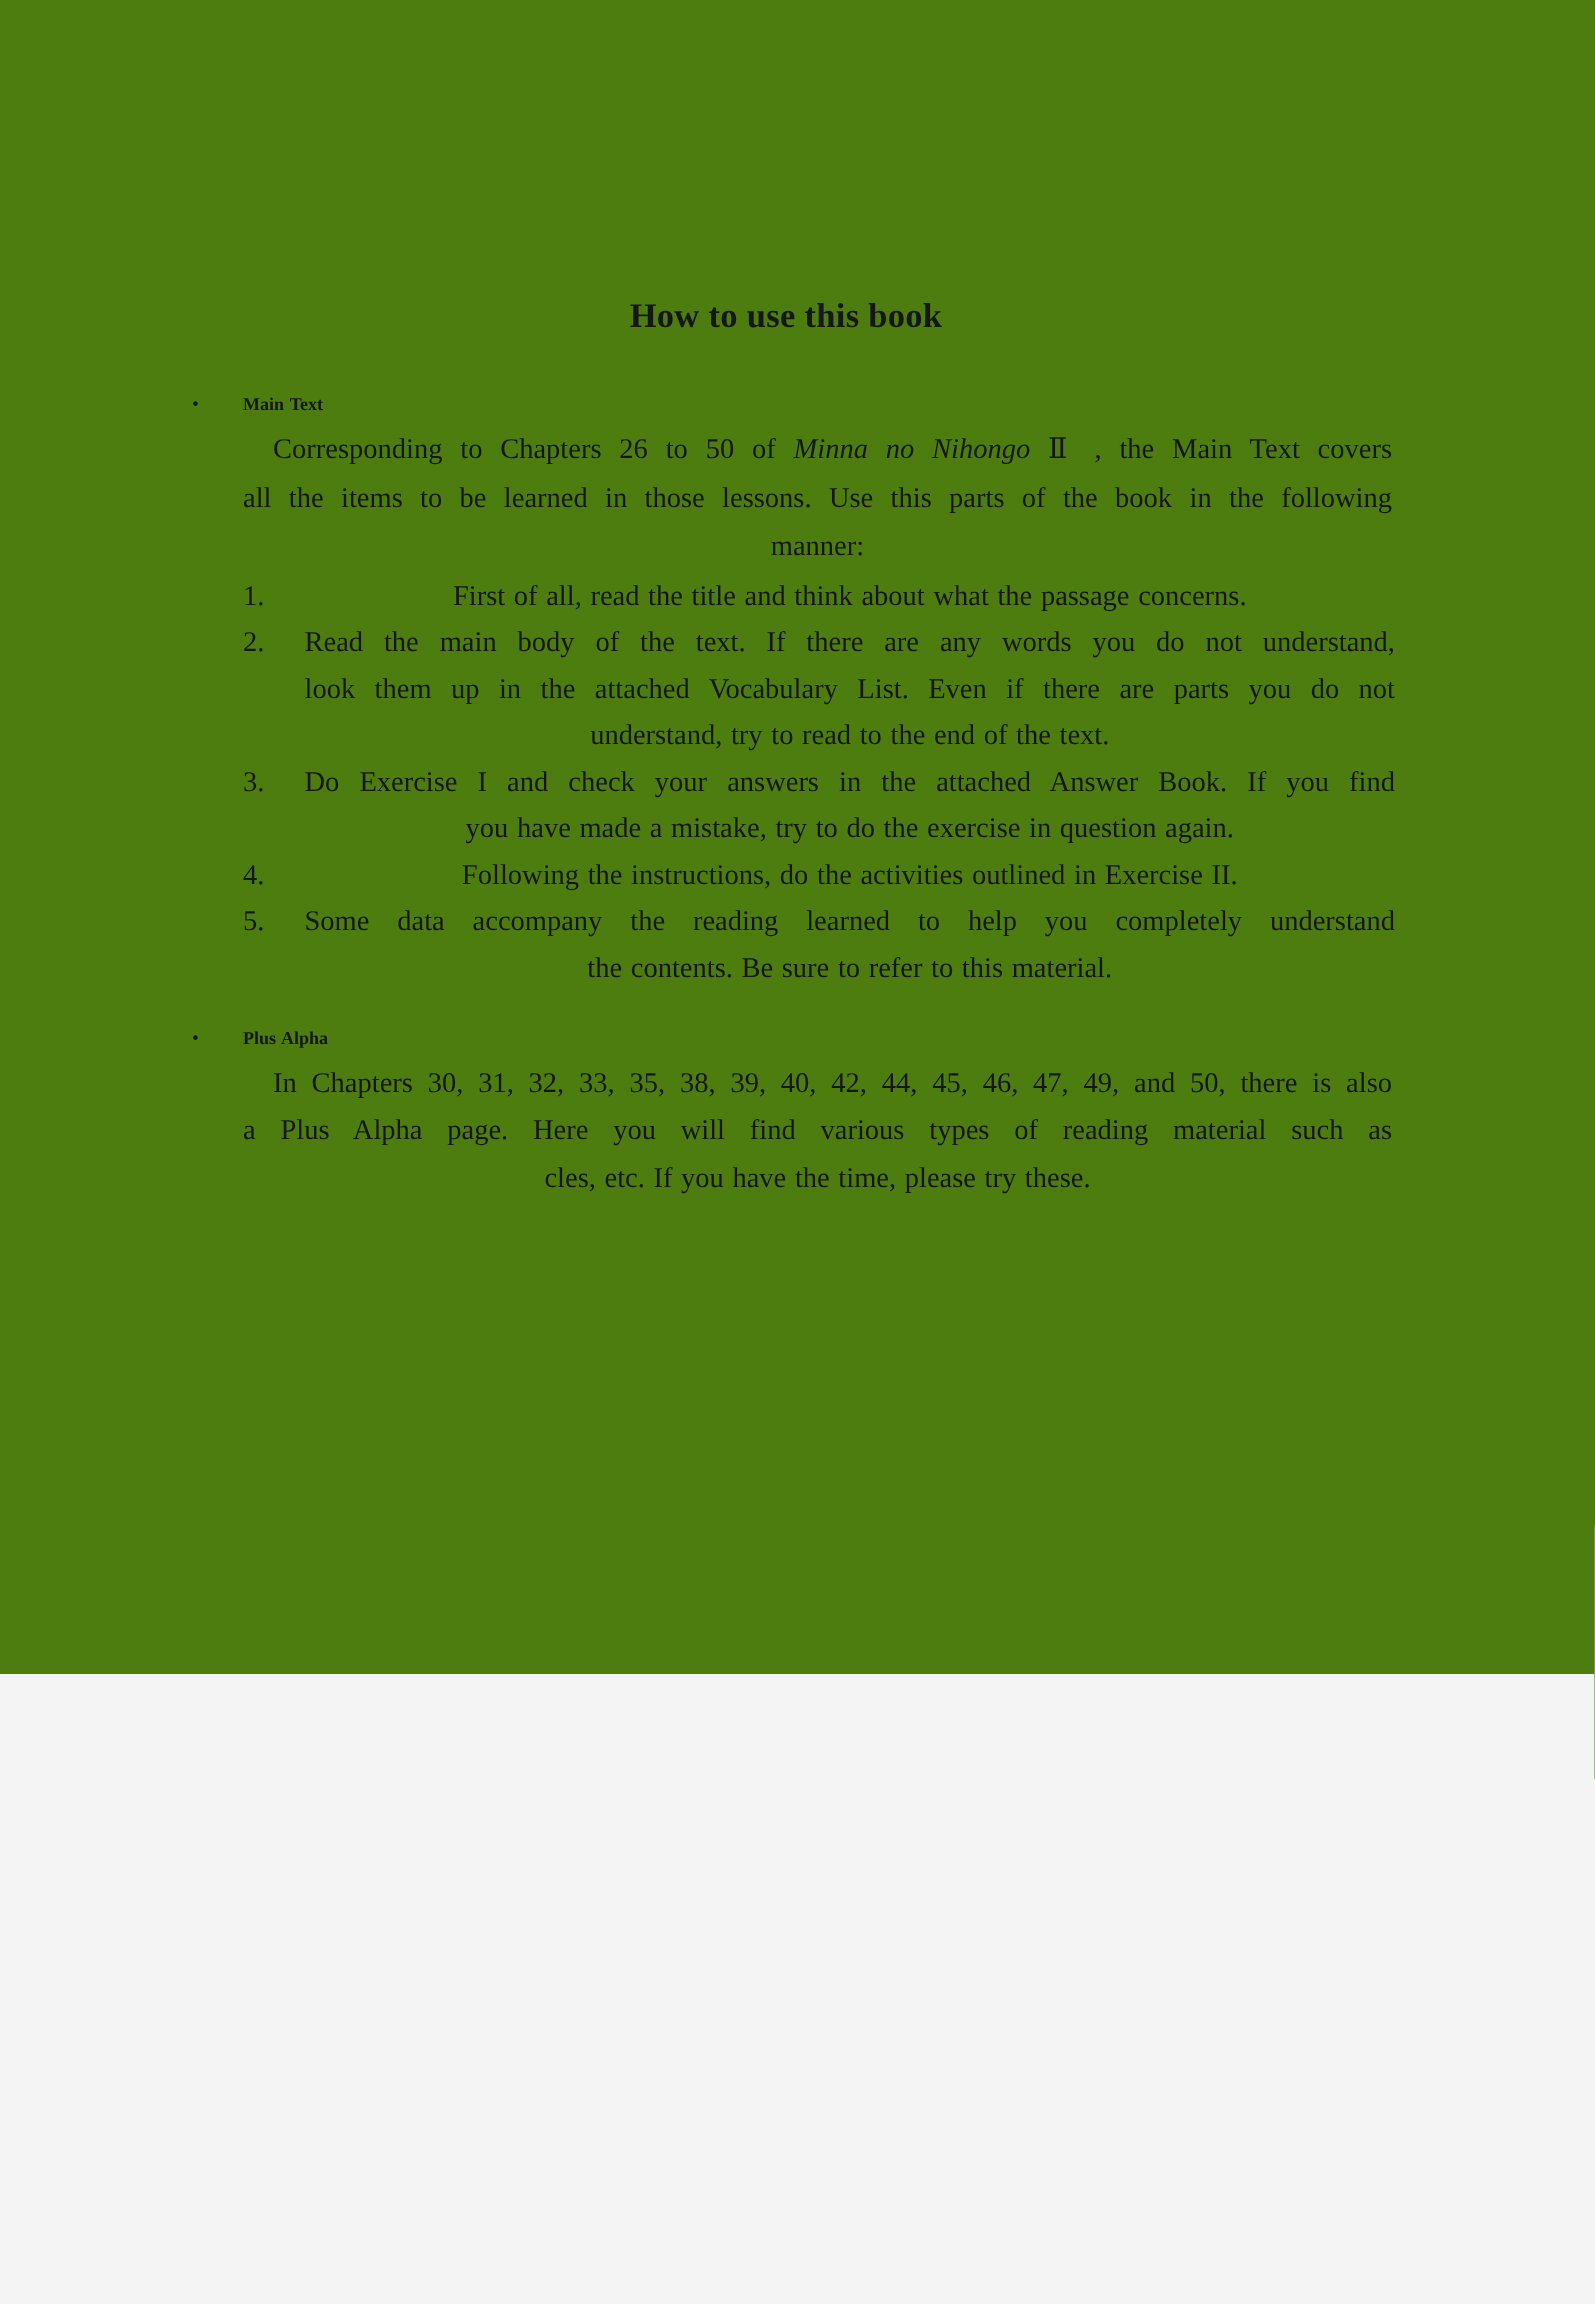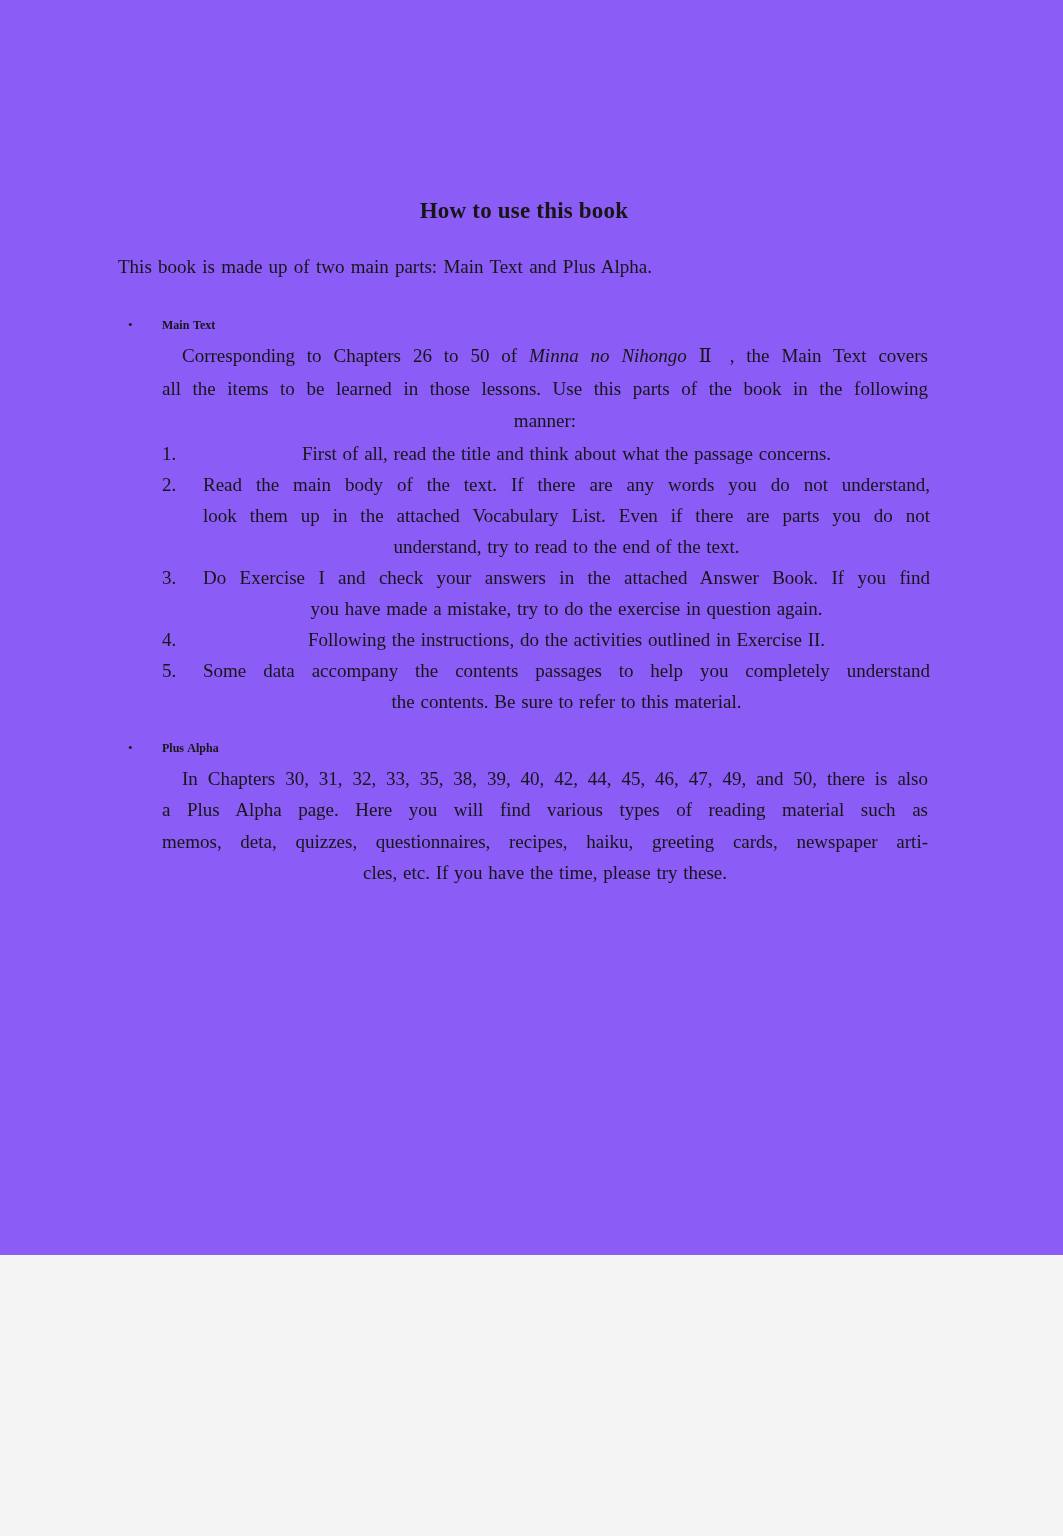--- a/index.html
+++ b/index.html
@@ -3,22 +3,22 @@
 <meta charset="utf-8">
 <style>
   html, body { margin: 0; padding: 0; }
   body {
     width: 1063px; height: 1536px;
     background: #f4f4f4;
     font-family: "Liberation Serif", "DejaVu Serif", serif;
   }
   .page {
     position: relative;
-    width: 1063px; height: 1255px;
-    background: #8b5cf6;
+    width: 1063px; height: 1116px;
+    background: #4d7c0f;
     color: #161616;
     overflow: hidden;
   }
   .content {
     position: absolute;
     left: 118px; top: 0;
     width: 812px;
   }
   .title {
     margin: 196px 0 0 0;
@@ -86,21 +86,20 @@
   i { }
 </style>
 </head>
 <body>
 
 <div class="page">
   <div class="content">
 
     <div class="title">How to use this book</div>
 
-    <div class="intro">This book is made up of two main parts: Main Text and Plus Alpha.</div>
 
     <div>
       <div class="section-head">
         <span class="bullet">•</span>
         <div class="head">Main Text</div>
       </div>
       <div class="para">
         <div class="line jl fl"><span>Corresponding to Chapters 26 to 50 of </span><i>Minna no Nihongo</i><span> Ⅱ , the Main Text covers</span></div>
         <div class="line jl">all the items to be learned in those lessons. Use this parts of the book in the following</div>
         <div class="line">manner:</div>
@@ -129,36 +128,35 @@
         </div>
         <div class="item">
           <div class="num">4.</div>
           <div class="itext">
             <div class="line">Following the instructions, do the activities outlined in Exercise II.</div>
           </div>
         </div>
         <div class="item">
           <div class="num">5.</div>
           <div class="itext">
-            <div class="line jl">Some data accompany the contents passages to help you completely understand</div>
+            <div class="line jl">Some data accompany the reading learned to help you completely understand</div>
             <div class="line">the contents. Be sure to refer to this material.</div>
           </div>
         </div>
       </div>
     </div>
 
     <div class="pa-section">
       <div class="section-head" style="margin-top: 16px;">
         <span class="bullet">•</span>
         <div class="head">Plus Alpha</div>
       </div>
       <div class="para">
         <div class="line jl fl">In Chapters 30, 31, 32, 33, 35, 38, 39, 40, 42, 44, 45, 46, 47, 49, and 50, there is also</div>
         <div class="line jl">a Plus Alpha page. Here you will find various types of reading material such as</div>
-        <div class="line jl">memos, deta, quizzes, questionnaires, recipes, haiku, greeting cards, newspaper arti-</div>
         <div class="line">cles, etc. If you have the time, please try these.</div>
       </div>
     </div>
 
   </div>
 
   <div class="page-number">vi</div>
 </div>
 
 </body></html>

